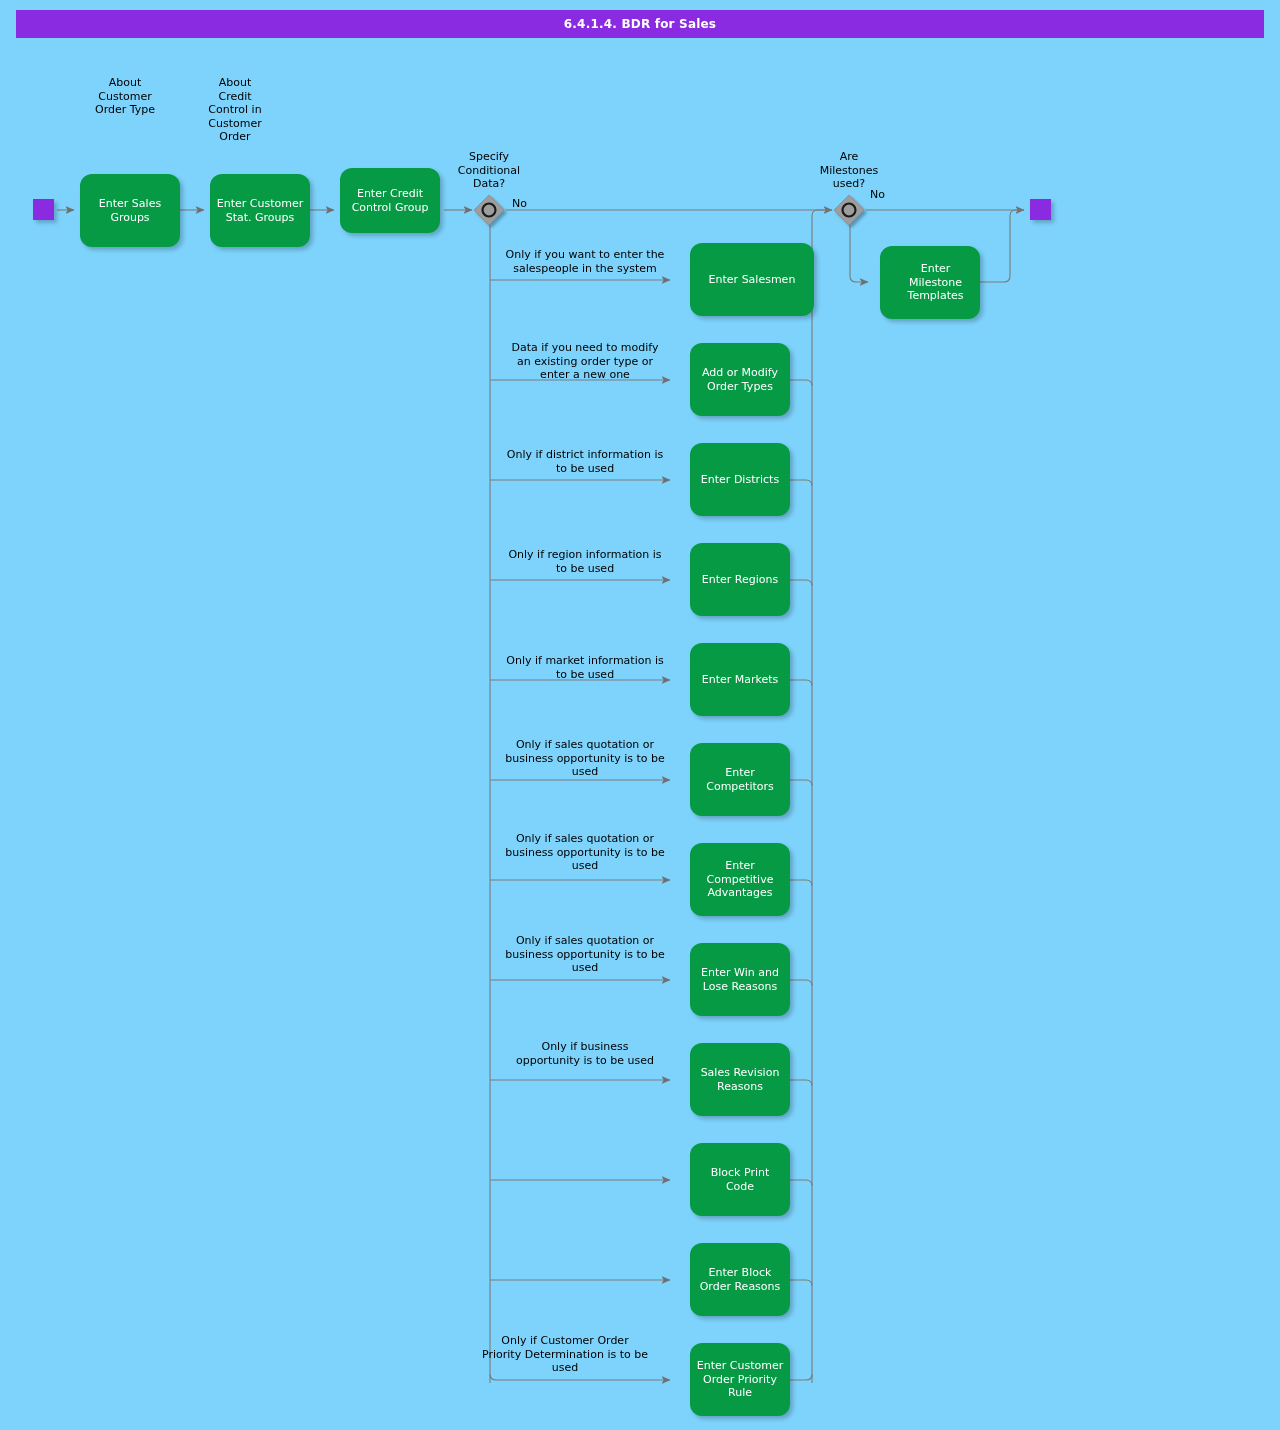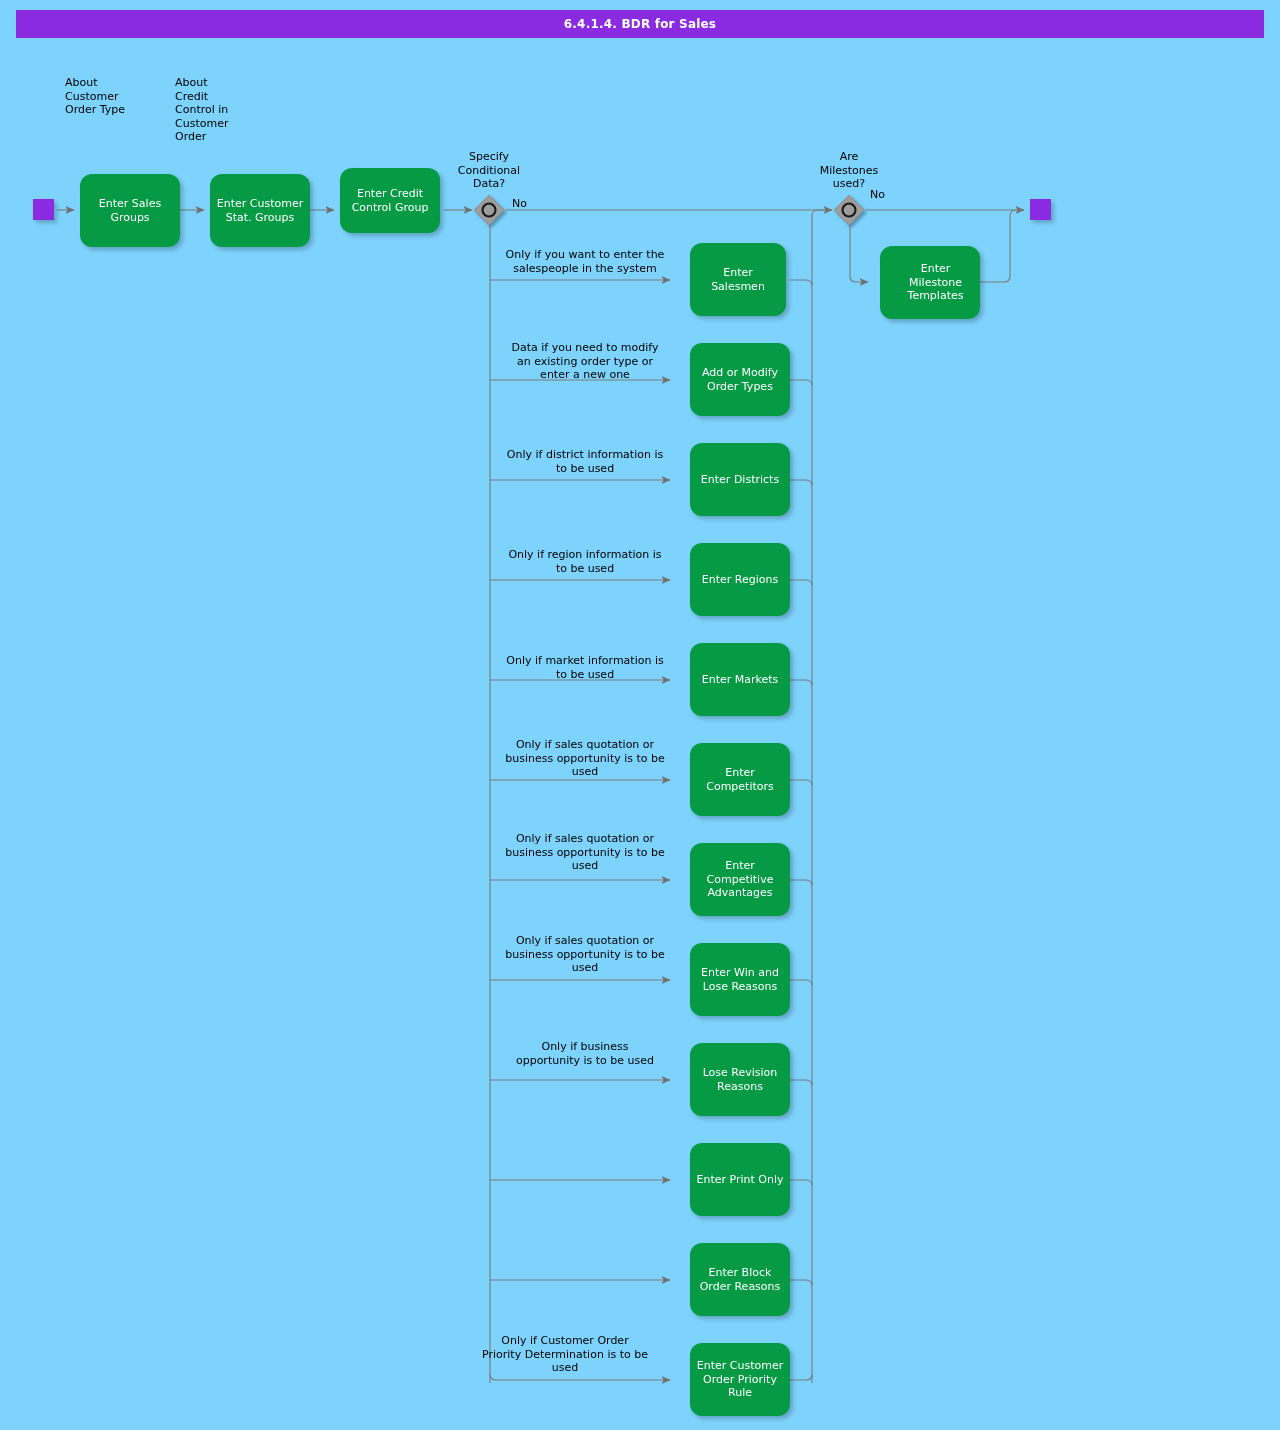--- a/index.html
+++ b/index.html
@@ -76,20 +76,21 @@
     width: 21px;
     height: 21px;
     background: #8a2be2;
     box-shadow: 3px 3px 4px rgba(0,0,0,0.22);
   }
 
   
   .note {
     position: absolute;
     width: 120px;
+    text-align: center;
   }
   .note .bang {
     display: block;
     margin: 0 auto;
     width: 10px;
   }
   .note .bang-stem {
     width: 10px;
     height: 26px;
     background: #8a2be2;
@@ -278,21 +279,21 @@
 used?</div>
   <div class="edge-label left" style="left:870px; top:188px; width:40px;">No</div>
 
   <div class="node" style="left:880px; top:246px; width:100px; height:73px;padding-left:16px;">
     <span class="node-label">Enter Milestone
 Templates</span>
   </div>
 
   <div class="edge-label" style="left:495px; top:248px; width:180px;">Only if you want to enter the
 salespeople in the system</div>
-  <div class="node" style="left:690px; top:243px; width:96px; height:73px;">
+  <div class="node" style="left:690px; top:243px; width:124px; height:73px;">
     <span class="node-label">Enter Salesmen</span>
   </div>
 
   <div class="edge-label" style="left:495px; top:341px; width:180px;">Data if  you need to modify
 an existing order type or
 enter a new one</div>
   <div class="node" style="left:690px; top:343px; width:100px; height:73px;">
     <span class="node-label">Add or Modify
 Order Types</span>
   </div>
@@ -336,27 +337,27 @@
 business opportunity is to be
 used</div>
   <div class="node" style="left:690px; top:943px; width:100px; height:73px;">
     <span class="node-label">Enter Win and
 Lose Reasons</span>
   </div>
 
   <div class="edge-label" style="left:495px; top:1040px; width:180px;">Only if business
 opportunity is to be used</div>
   <div class="node" style="left:690px; top:1043px; width:100px; height:73px;">
-    <span class="node-label">Lose Revision
+    <span class="node-label">Sales Revision
 Reasons</span>
   </div>
 
   <div class="edge-label" style="left:495px; top:1146px; width:180px;"></div>
   <div class="node" style="left:690px; top:1143px; width:100px; height:73px;">
-    <span class="node-label">Enter Print Only</span>
+    <span class="node-label">Block Print Code</span>
   </div>
 
   <div class="edge-label" style="left:495px; top:1246px; width:180px;"></div>
   <div class="node" style="left:690px; top:1243px; width:100px; height:73px;">
     <span class="node-label">Enter Block
 Order Reasons</span>
   </div>
 
   <div class="edge-label" style="left:475px; top:1334px; width:180px;">Only if Customer Order
 Priority Determination is to be

